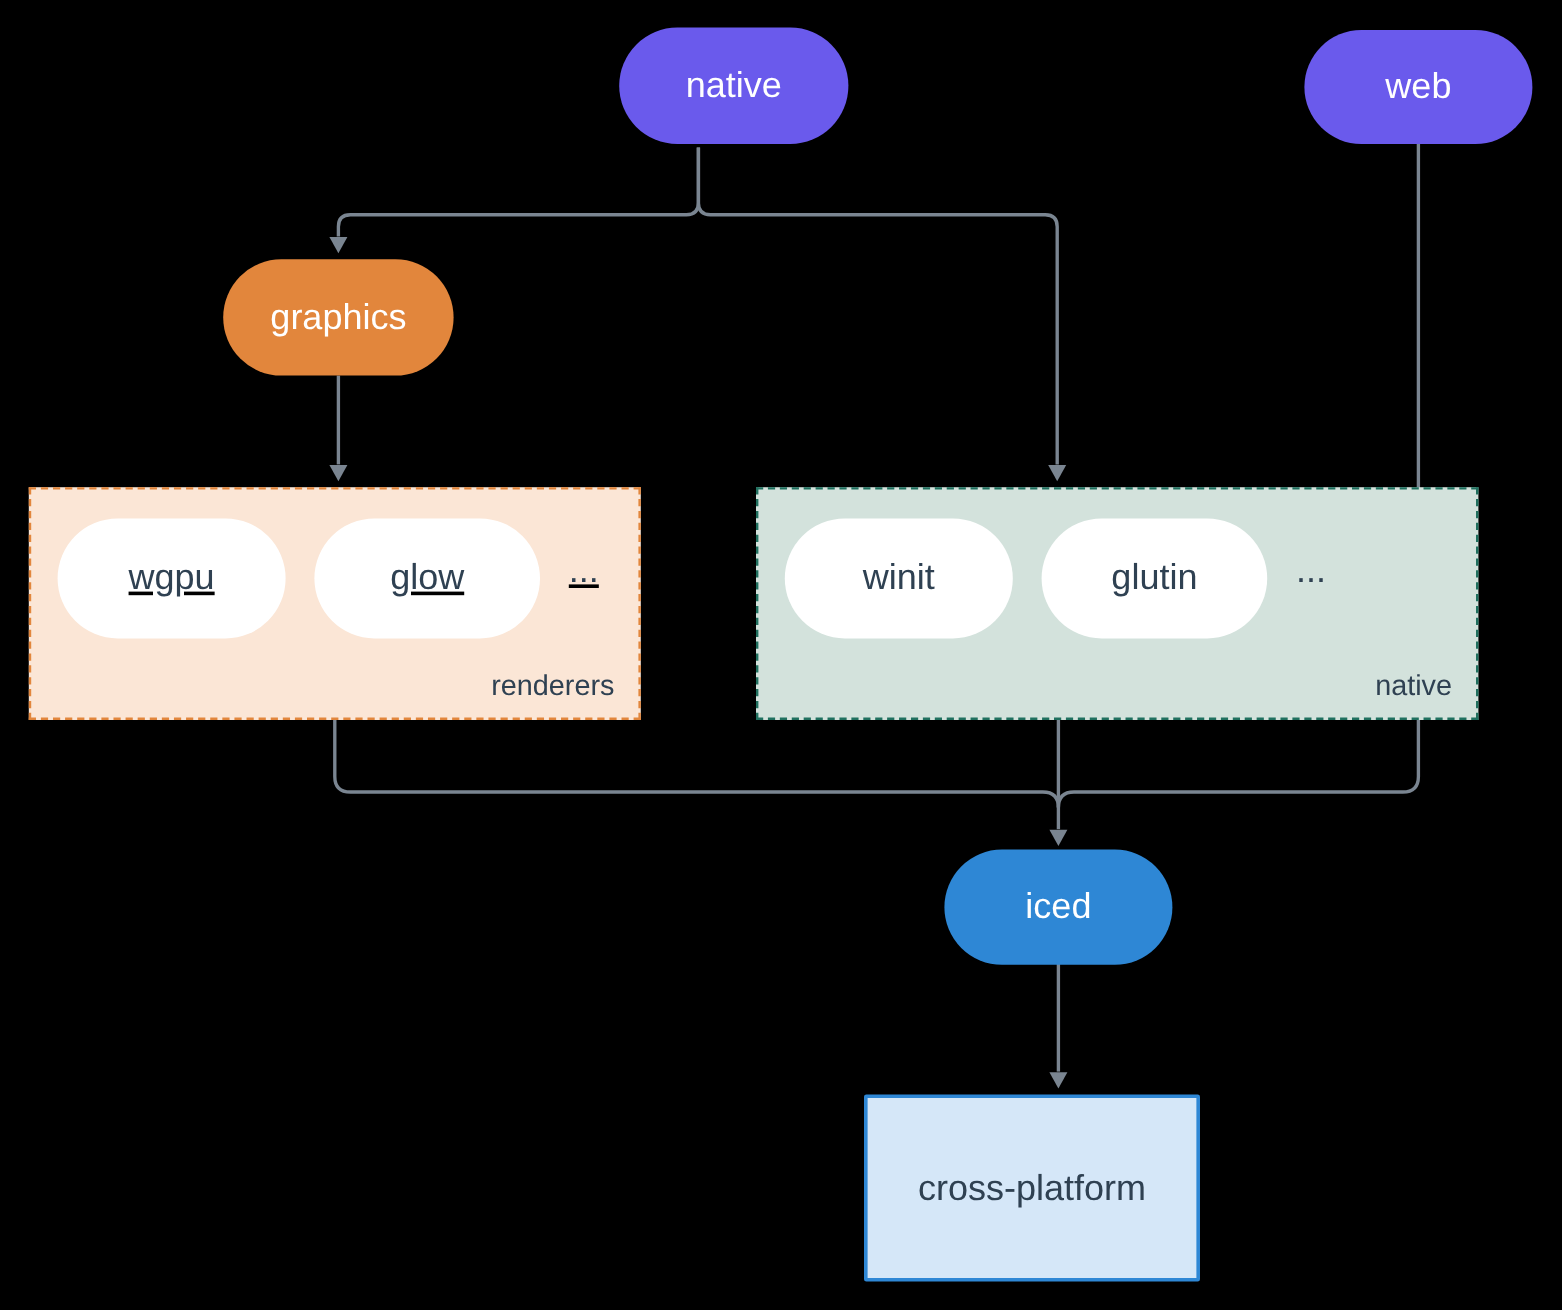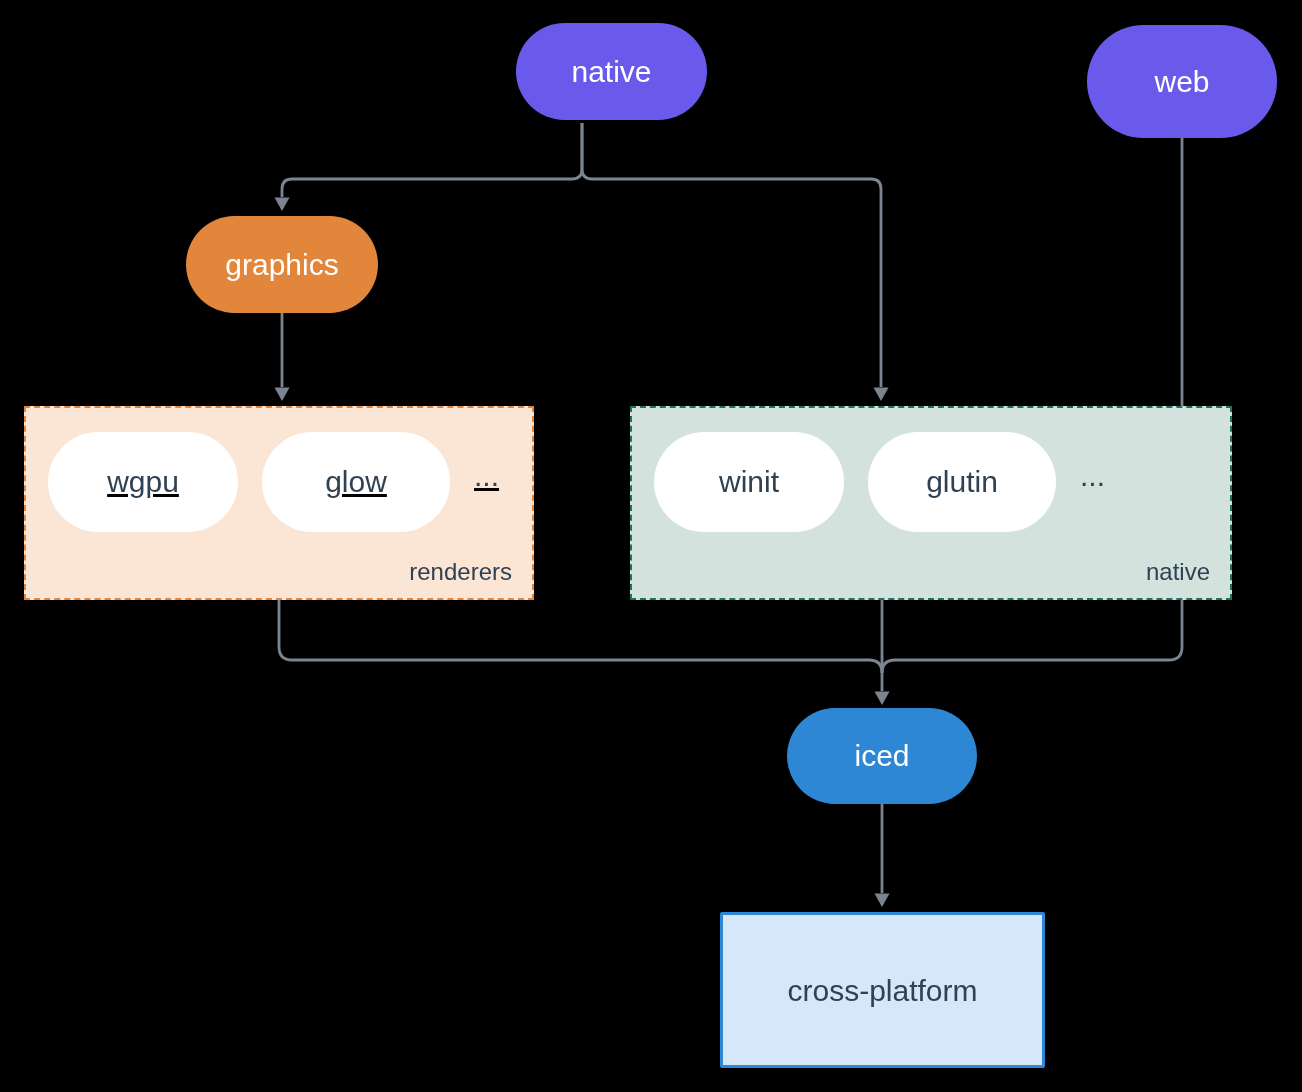--- a/index.html
+++ b/index.html
@@ -31,21 +31,21 @@
   .edges path.arrow{fill:var(--line);stroke:none;}
 
   .pill{
     position:absolute;
     display:flex;align-items:center;justify-content:center;
     border-radius:60px;
     font-size:30px;
     color:var(--pill-text);
   }
   .pill.native{left:516px;top:23px;width:191px;height:97px;background:var(--purple);}
-  .pill.web{left:1087px;top:25px;width:190px;height:113px;background:var(--purple);}
+  .pill.web{left:1087px;top:25px;width:190px;height:95px;background:var(--purple);}
   .pill.graphics{left:186px;top:216px;width:192px;height:97px;background:var(--orange);}
   .pill.iced{left:787px;top:708px;width:190px;height:96px;background:var(--blue);}
 
   .group{
     position:absolute;
     top:406px;height:194px;
   }
   .group.renderers{left:24px;width:510px;background:var(--renderers-bg);border:2px dashed var(--renderers-border);text-decoration:underline;}
   .group.shells{left:630px;width:602px;background:var(--shells-bg);border:2px dashed var(--shells-border);}
   .group-row{
@@ -64,21 +64,21 @@
     height:100px;display:flex;align-items:center;
     font-size:30px;color:var(--ink);
     transform:translateY(-6px);
     flex:0 0 auto;
   }
   .group-label{
     position:absolute;right:20px;bottom:12px;
     font-size:24px;color:var(--ink);
   }
   .app-box{
-    position:absolute;left:720px;top:912px;width:325px;height:156px;
+    position:absolute;left:720px;top:912px;width:280px;height:156px;
     background:var(--app-bg);
     border:3px solid var(--app-border);
     border-radius:2px;
     display:flex;flex-direction:column;align-items:center;justify-content:center;
     font-size:30px;line-height:47px;color:var(--ink);
   }
 </style>
 </head>
 <body>
 

